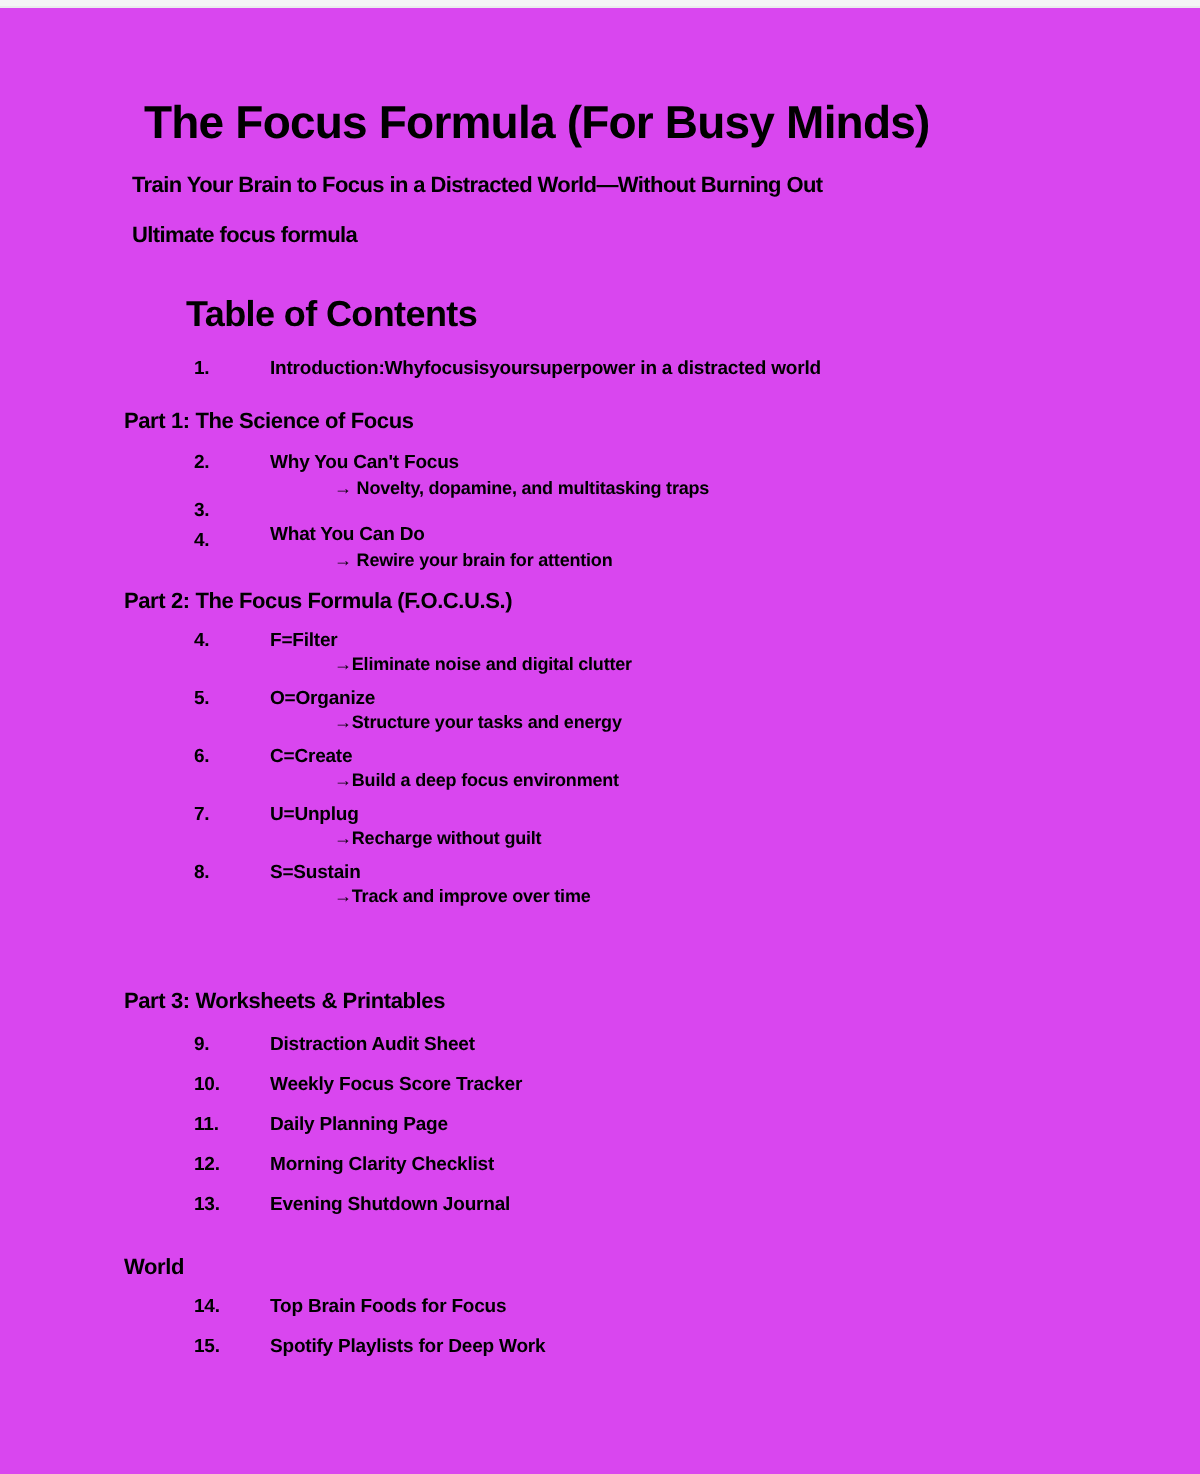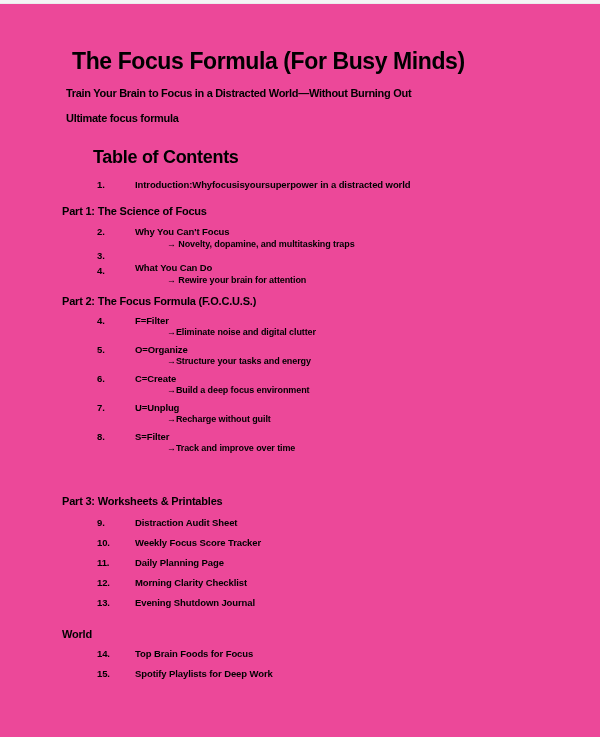--- a/index.html
+++ b/index.html
@@ -4,21 +4,21 @@
 <style>
   * { margin: 0; padding: 0; box-sizing: border-box; }
   html, body { background: #ffffff; }
   body {
     width: 600px; height: 737px;
     font-family: "Liberation Sans", sans-serif;
     color: #000000;
     overflow: hidden;
     position: relative;
   }
-  .page { width: 600px; height: 737px; background: #ec4899; }
+  .page { width: 600px; height: 737px; background: #d946ef; }
   .top-edge {
     height: 4px; width: 100%;
     background: #f4f4f5;
     border-bottom: 1px solid #ebebed;
   }
   .doc-title {
     font-size: 23px; font-weight: bold; letter-spacing: -0.4px;
     line-height: 26px;
     margin: 44px 0 0 72px;
     white-space: nowrap;
@@ -159,21 +159,21 @@
         <div class="entry">
           <span class="num">7.</span>
           <div class="body">
             <div class="item-text">U=Unplug</div>
             <div class="item-sub">→Recharge without guilt</div>
           </div>
         </div>
         <div class="entry">
           <span class="num">8.</span>
           <div class="body">
-            <div class="item-text">S=Filter</div>
+            <div class="item-text">S=Sustain</div>
             <div class="item-sub">→Track and improve over time</div>
           </div>
         </div>
       </div>
       <h3 class="part-heading ph-2">Part 3: Worksheets &amp; Printables</h3>
       <div class="section sec-2">
         <div class="entry">
           <span class="num">9.</span>
           <div class="body">
             <div class="item-text">Distraction Audit Sheet</div>

